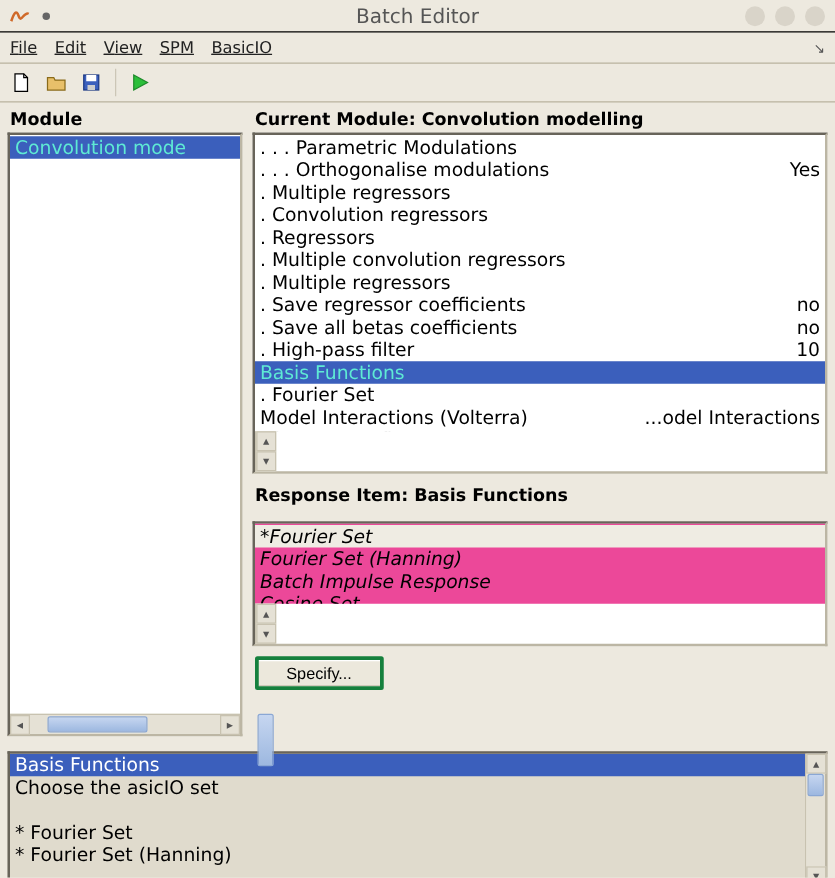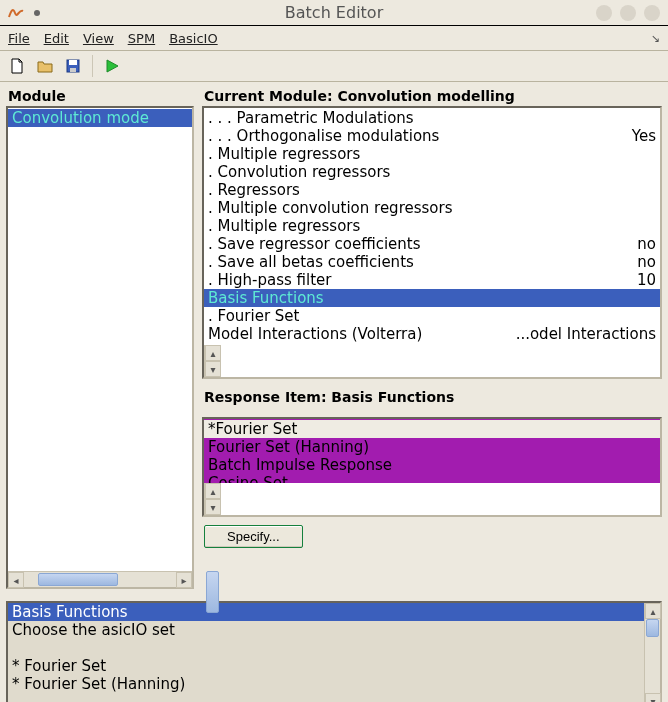--- a/index.html
+++ b/index.html
@@ -138,27 +138,27 @@
     border-top:1px solid #c8c2b0;
     display:flex;
   }
   .hscroll .htrack { flex:1; position:relative; background:#e5e1d5; }
   .hscroll .hthumb {
     position:absolute; top:1px; bottom:1px;
     background: linear-gradient(#c6d6f0,#9db8e0);
     border:1px solid #8aa7d4; border-radius:2px;
   }
 
-  .curitem-body-wrap { flex:1; overflow:hidden; background:#a21caf; }
+  .curitem-body-wrap { flex:1; overflow:hidden; background:#ec4899;font-style:italic; }
   .curitem-body-wrap .listbox-row:first-child { background:#efece3; }
   .btn-row { margin-top: 8px; padding-left: 2px; }
   .specify-btn {
     padding: 3px 22px;
     background: #ece8dc;
-    border: 1px solid #15803d;
+    border: 3px solid #15803d;
     border-radius: 2px;
     box-shadow: inset 0 1px 0 #fff, inset 0 -1px 0 #cfc9b9;
     font-size: 13px;
     color: #000;
   }
   
   .help-box {
     margin: 8px 6px 0 6px;
     border: 2px inset #bcb6a4;
     background: #e0dbcd;

